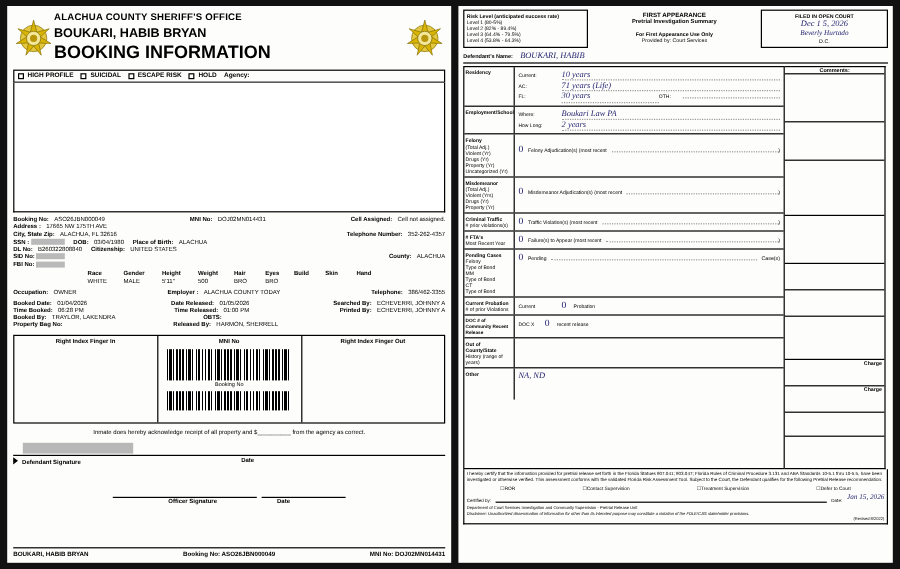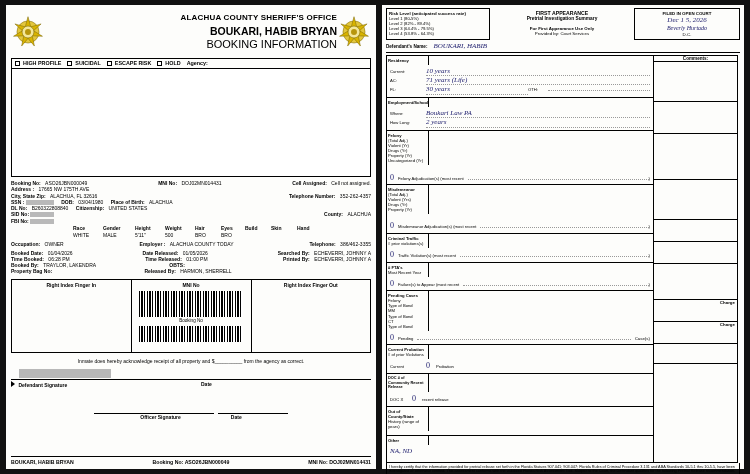--- a/index.html
+++ b/index.html
@@ -32,24 +32,24 @@
     align-items: center;
     justify-content: space-between;
     height: 46px;
   }
   .star {
     width: 34px; height: 34px;
     position: relative;
     flex: 0 0 34px;
   }
   .star svg { width: 34px; height: 34px; display: block; }
-  .hdr-text { flex: 1; text-align: right; }
+  .hdr-text { flex: 1; text-align: left; }
   .hdr-text .t1 { font-size: 8px; font-weight: bold; letter-spacing: .2px; }
   .hdr-text .t2 { font-size: 10.5px; font-weight: bold; margin-top: 2px; }
-  .hdr-text .t3 { font-size: 11px; font-weight: normal; }
+  .hdr-text .t3 { font-size: 15px; font-weight: bold; }
 
   .flagrow {
     display: flex;
     border: 1px solid #000;
     height: 11px;
     align-items: center;
     margin-top: 3px;
     font-size: 5.4px;
     font-weight: bold;
   }
@@ -229,21 +229,20 @@
   .r-name .nm { margin-left: 6px; }
 
   .r-body { display: flex; margin-top: 2px; }
   .r-left-col { width: 268px; border: 1px solid #000; }
   .r-right-col { width: 84px; border: 1px solid #000; border-left: 0; }
   .r-right-col .ch { text-align: center; font-weight: bold; font-size: 4.6px; border-bottom: 1px solid #000;}
   .sect {
     display: flex;
     border-bottom: 1px solid #000;
     min-height: 10px;
-    flex-direction: column;
   }
   .sect:last-child { border-bottom: 0; }
   .sect .side {
     width: 42px;
     border-right: 1px solid #000;
     font-weight: bold;
     font-size: 4.2px;
     padding: 2px 1px;
   }
   .sect .body { flex: 1; padding: 2px 3px; }

